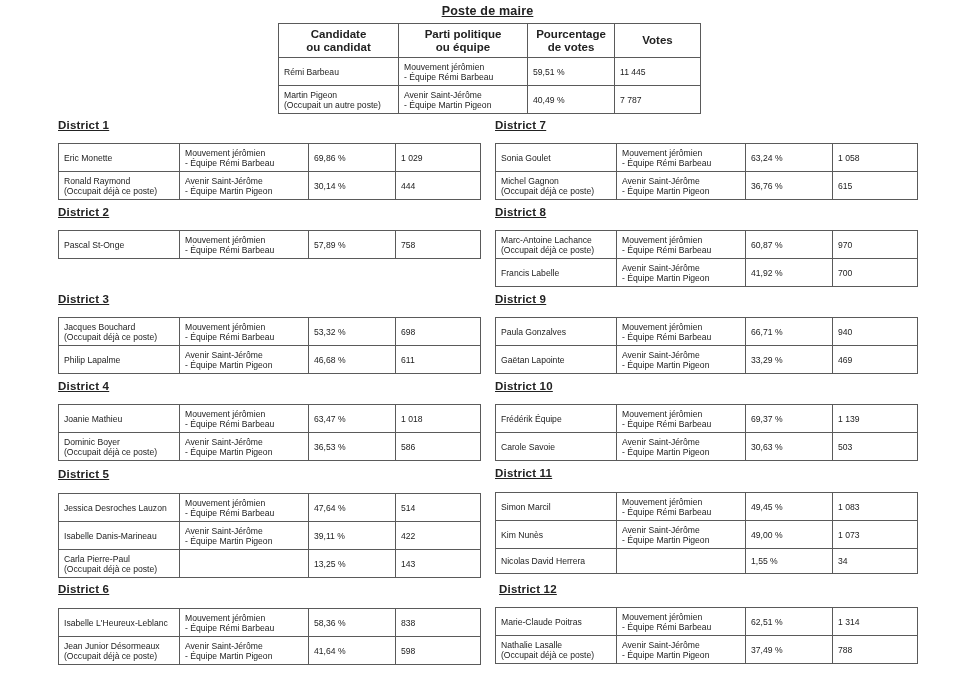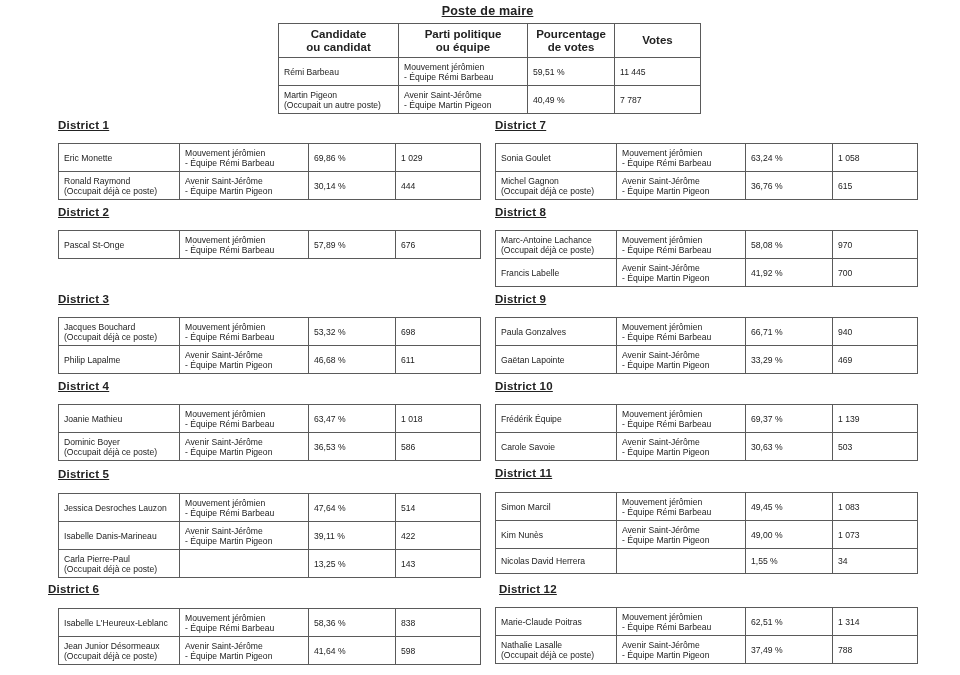--- a/index.html
+++ b/index.html
@@ -141,21 +141,21 @@
             <span class="line">Pascal St-Onge</span>
           </td>
           <td>
             <span class="line">Mouvement jérômien</span>
             <span class="line">- Équipe Rémi Barbeau</span>
           </td>
           <td>
             <span class="line">57,89 %</span>
           </td>
           <td>
-            <span class="line">676</span>
+            <span class="line">758</span>
           </td>
         </tr>
       </tbody>
     </table>
     <div class="dhead" style="left: 58px; top: 293px;">District 3</div>
     <table class="dtable" style="left: 58px; top: 317px; width: 422px;">
       <colgroup>
         <col style="width: 121px;">
         <col style="width: 129px;">
         <col style="width: 87px;">
@@ -286,21 +286,21 @@
           </td>
           <td>
             <span class="line">13,25 %</span>
           </td>
           <td>
             <span class="line">143</span>
           </td>
         </tr>
       </tbody>
     </table>
-    <div class="dhead" style="left: 48px; top: 583px; text-align: center;">District 6</div>
+    <div class="dhead" style="left: 58px; top: 583px; text-align: center;">District 6</div>
     <table class="dtable" style="left: 58px; top: 608px; width: 422px;">
       <colgroup>
         <col style="width: 121px;">
         <col style="width: 129px;">
         <col style="width: 87px;">
         <col style="width: 85px;">
       </colgroup>
       <tbody>
         <tr>
           <td>
@@ -389,21 +389,21 @@
         <tr>
           <td>
             <span class="line">Marc-Antoine Lachance</span>
             <span class="line">(Occupait déjà ce poste)</span>
           </td>
           <td>
             <span class="line">Mouvement jérômien</span>
             <span class="line">- Équipe Rémi Barbeau</span>
           </td>
           <td>
-            <span class="line">58,08 %</span>
+            <span class="line">60,87 %</span>
           </td>
           <td>
             <span class="line">970</span>
           </td>
         </tr>
         <tr>
           <td>
             <span class="line">Francis Labelle</span>
           </td>
           <td>

